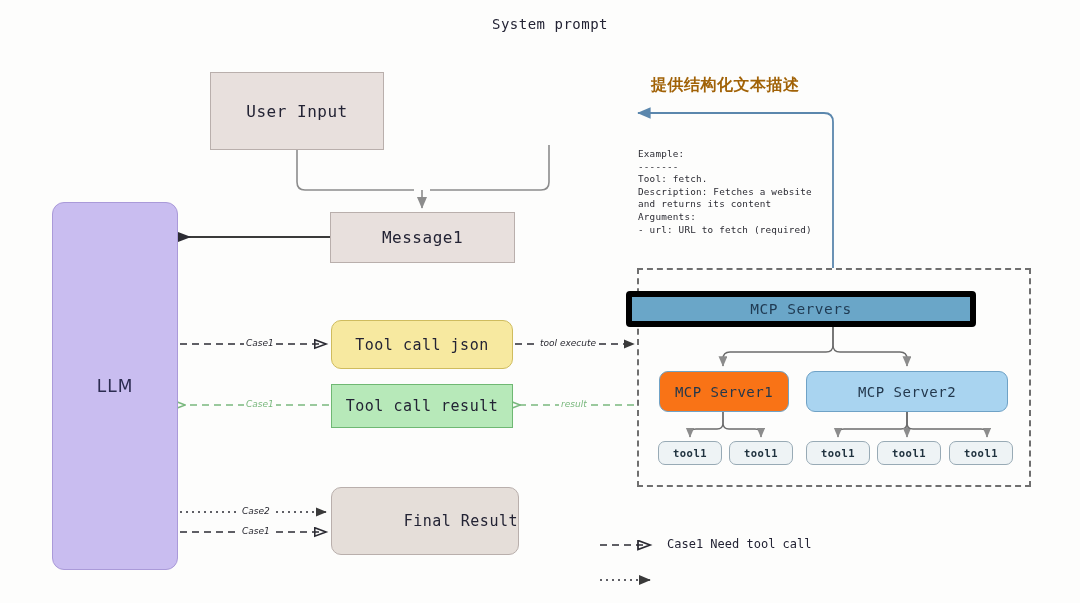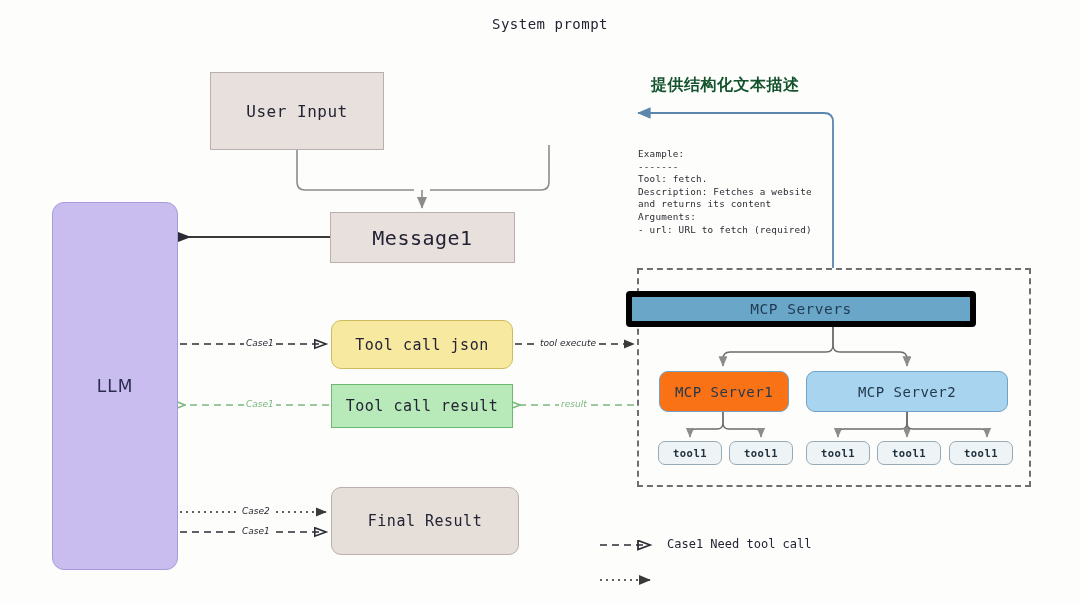--- a/index.html
+++ b/index.html
@@ -39,21 +39,21 @@
   .n-userinput {
     left: 210px; top: 72px; width: 174px; height: 78px;
     background: #e8e0dd;
     border: 1px solid #b9afac;
     font-size: 16px;
   }
   .n-message1 {
     left: 330px; top: 212px; width: 185px; height: 51px;
     background: #e8e0dd;
     border: 1px solid #b9afac;
-    font-size: 20px;
+    font-size: 16px;
   }
   .n-sysprompt-title {
     left: 460px; top: 14px; width: 180px; height: 20px;
     font-size: 14px;
     color: #232334;
   }
   .n-sysprompt {
     left: 466px; top: 38px; width: 166px; height: 107px;
     background: #ffffff;
     border: 1px solid #8e8e8e;
@@ -79,21 +79,21 @@
     display: flex; align-items: center; justify-content: center;
     box-sizing: border-box;
     color: #232334;
   }
 
   .n-annot {
     left: 651px; top: 73px; width: 180px; height: 24px;
     font-family: "DejaVu Sans", sans-serif;
     font-size: 16px;
     font-weight: bold;
-    color: #14532d;
+    color: #a16207;
     justify-content: flex-start;
   }
 
   .n-example {
     left: 638px; top: 148px; width: 200px; height: 90px;
     display: block;
     font-size: 9.3px;
     line-height: 12.6px;
     color: #2b2b33;
     text-align: left;
@@ -124,20 +124,21 @@
     background: #b7e9b9;
     border: 1px solid #6fb873;
     font-size: 15px;
   }
   .n-finalresult {
     left: 331px; top: 487px; width: 188px; height: 68px;
     background: #e5ded9;
     border: 1px solid #b9afac;
     border-radius: 10px;
     font-size: 15px;
+    justify-content: flex-end;
   }
 
   .n-mcpbox {
     left: 637px; top: 268px; width: 394px; height: 219px;
     border: 2px dashed #6f6f6f;
     background: transparent;
     display: block;
   }
   .n-mcpservers {
     left: 626px; top: 291px; width: 350px; height: 36px;

